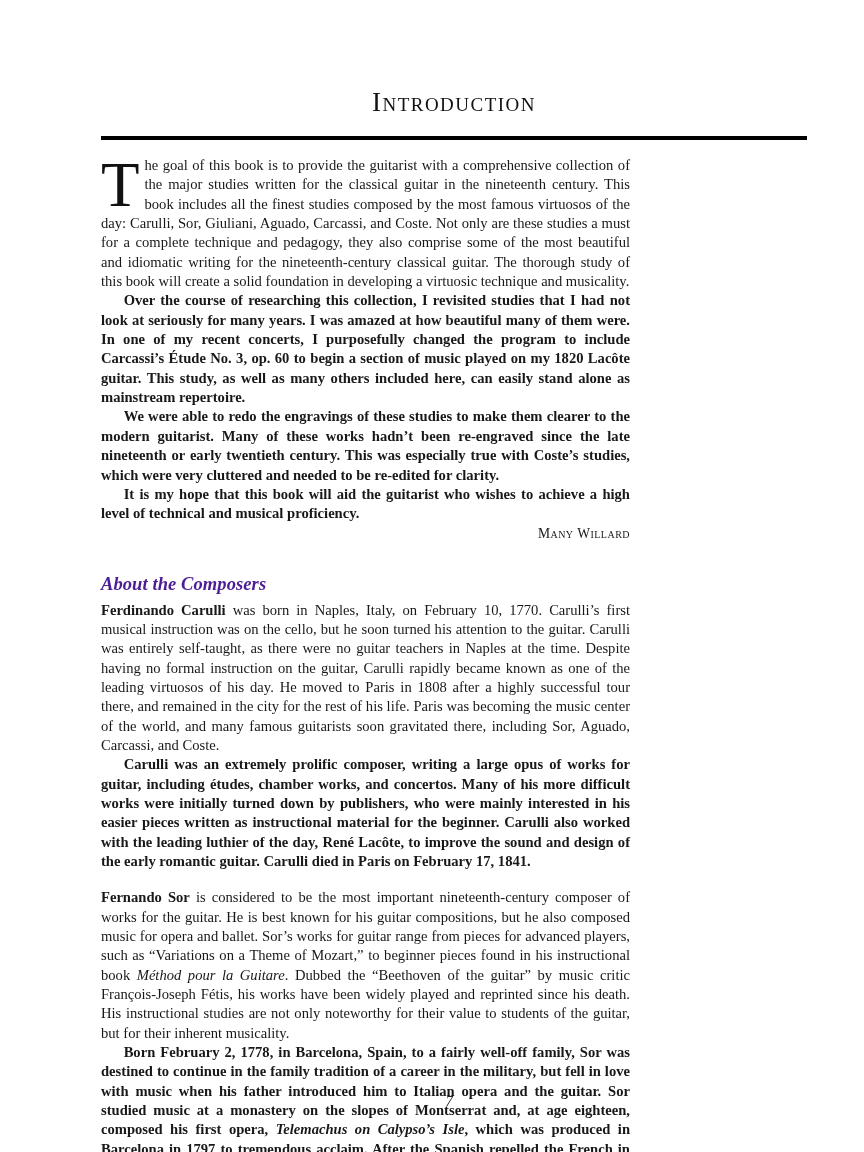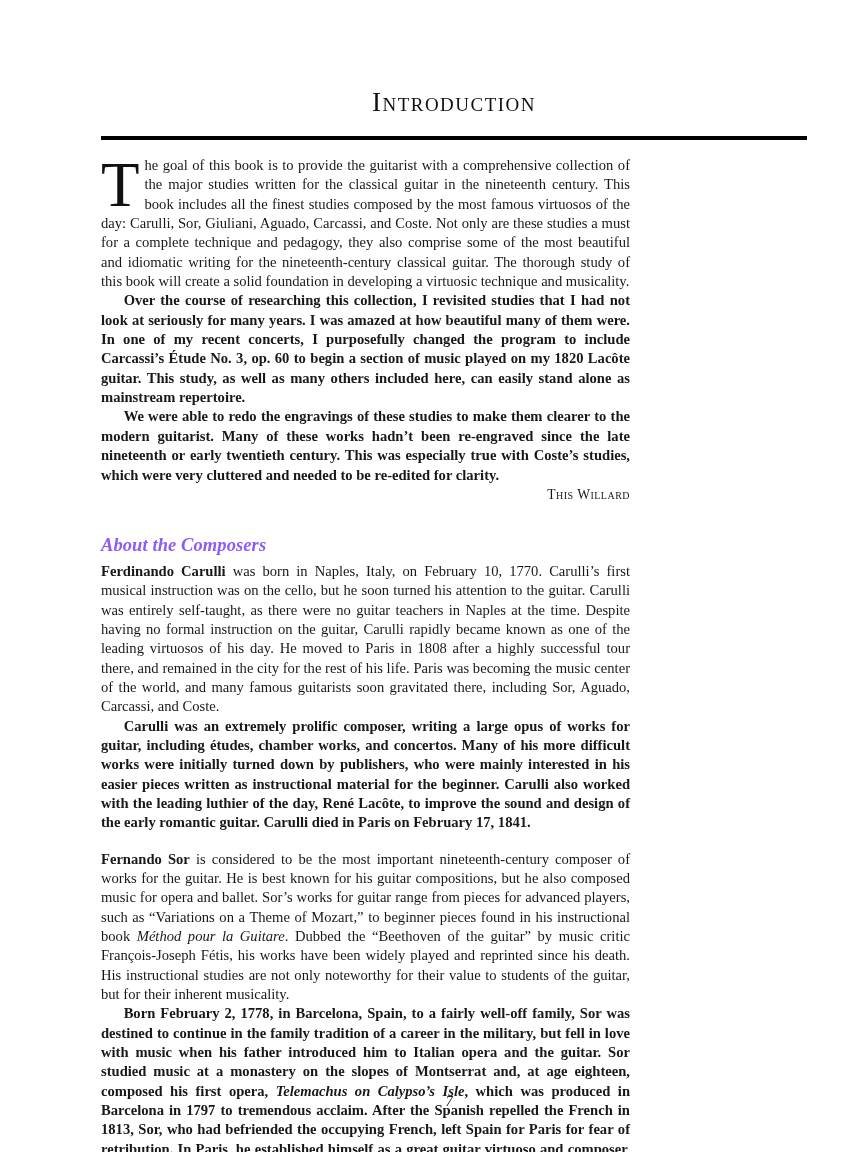--- a/index.html
+++ b/index.html
@@ -101,21 +101,21 @@
     letter-spacing: 0.035em;
     color: #181818;
   }
 
   
   .section-heading {
     margin: 32px 0 6px 0;
     font-size: 18.5px;
     font-weight: bold;
     font-style: italic;
-    color: #8b5cf6;
+    color: #4c1d95;
     letter-spacing: 0.005em;
   }
 
   .para-gap {
     height: 17px;
   }
 
   em.ital { font-style: italic; margin-top: 48px; }
   strong.lead { font-weight: bold; }
 
@@ -143,22 +143,23 @@
   <div class="title-rule"></div>
 
   <div class="column">
 
     <p class="body dropcap-para"><span class="dropcap">T</span><span>he goal of this book is to provide the guitarist with a comprehensive collection of the major studies written for the classical guitar in the nineteenth century. This book includes all the finest studies composed by the most famous virtuosos of the day: Carulli, Sor, Giuliani, Aguado, Carcassi, and Coste. Not only are these studies a must for a complete technique and pedagogy, they also comprise some of the most beautiful and idiomatic writing for the nineteenth-century classical guitar. The thorough study of this book will create a solid foundation in developing a virtuosic technique and musicality.</span></p>
 
     <p class="body">Over the course of researching this collection, I revisited studies that I had not look at seriously for many years. I was amazed at how beautiful many of them were. In one of my recent concerts, I purposefully changed the program to include Carcassi’s Étude No. 3, op. 60 to begin a section of music played on my 1820 Lacôte guitar. This study, as well as many others included here, can easily stand alone as mainstream repertoire.</p>
 
     <p class="body">We were able to redo the engravings of these studies to make them clearer to the modern guitarist. Many of these works hadn’t been re-engraved since the late nineteenth or early twentieth century. This was especially true with Coste’s studies, which were very cluttered and needed to be re-edited for clarity.</p>
 
+    <p class="body">It is my hope that this book will aid the guitarist who wishes to achieve a high level of technical and musical proficiency.</p>
 
-    <div class="signature">This Willard</div>
+    <div class="signature">Many Willard</div>
 
     <h2 class="section-heading">About the Composers</h2>
 
     <p class="body"><strong class="lead">Ferdinando Carulli</strong><span> was born in Naples, Italy, on February 10, 1770. Carulli’s first musical instruction was on the cello, but he soon turned his attention to the guitar. Carulli was entirely self-taught, as there were no guitar teachers in Naples at the time. Despite having no formal instruction on the guitar, Carulli rapidly became known as one of the leading virtuosos of his day. He moved to Paris in 1808 after a highly successful tour there, and remained in the city for the rest of his life. Paris was becoming the music center of the world, and many famous guitarists soon gravitated there, including Sor, Aguado, Carcassi, and Coste.</span></p>
 
     <p class="body">Carulli was an extremely prolific composer, writing a large opus of works for guitar, including études, chamber works, and concertos. Many of his more difficult works were initially turned down by publishers, who were mainly interested in his easier pieces written as instructional material for the beginner. Carulli also worked with the leading luthier of the day, René Lacôte, to improve the sound and design of the early romantic guitar. Carulli died in Paris on February 17, 1841.</p>
 
     <div class="para-gap"></div>
 
     <p class="body"><strong class="lead">Fernando Sor</strong><span> is considered to be the most important nineteenth-century composer of works for the guitar. He is best known for his guitar compositions, but he also composed music for opera and ballet. Sor’s works for guitar range from pieces for advanced players, such as “Variations on a Theme of Mozart,” to beginner pieces found in his instructional book </span><em class="ital">Méthod pour la Guitare</em><span>. Dubbed the “Beethoven of the guitar” by music critic François-Joseph Fétis, his works have been widely played and reprinted since his death. His instructional studies are not only noteworthy for their value to students of the guitar, but for their inherent musicality.</span></p>

